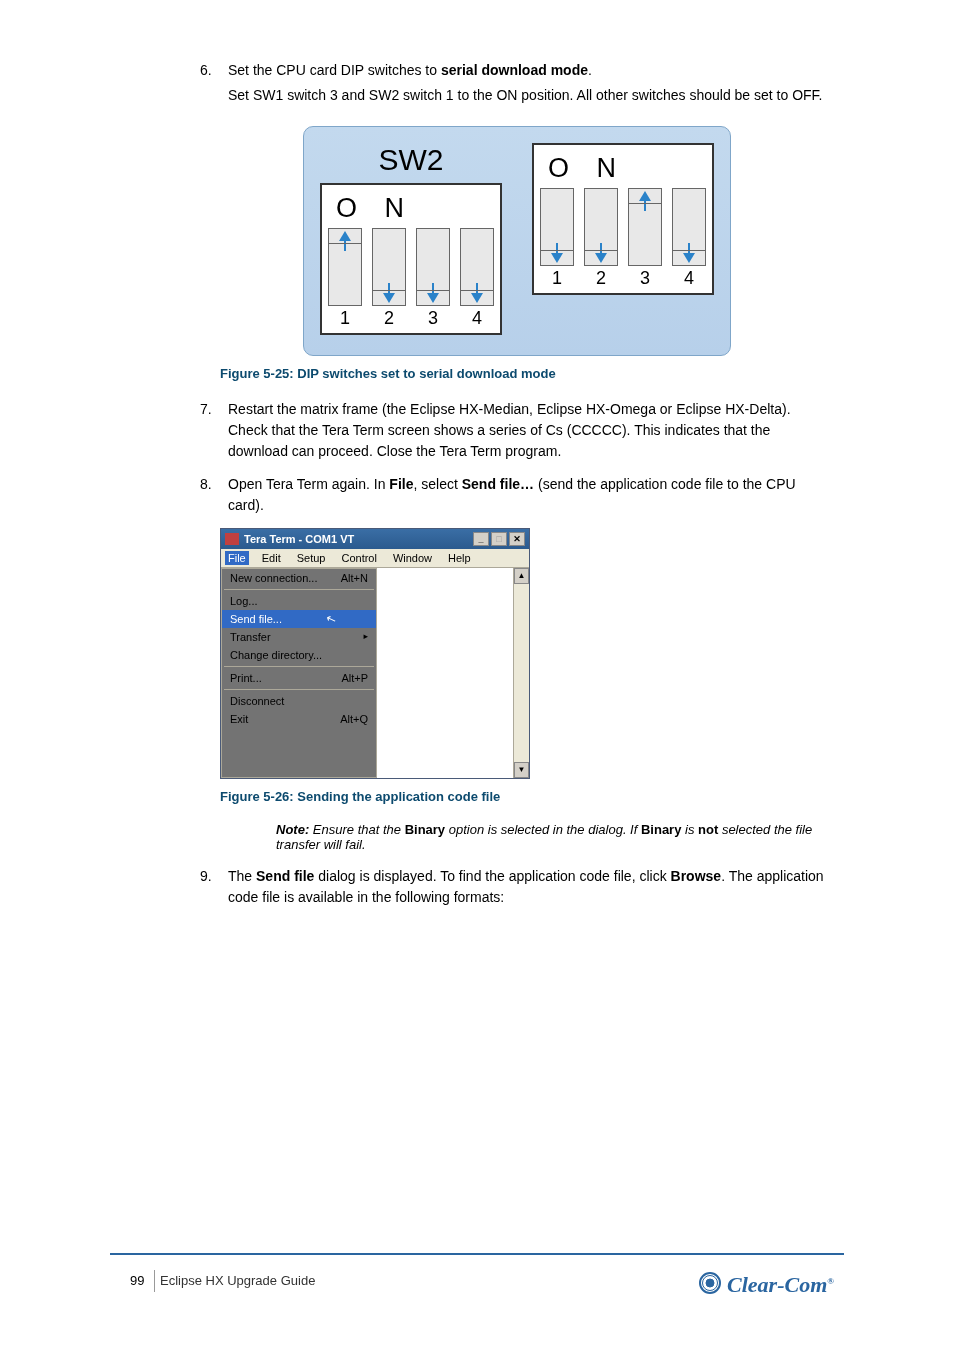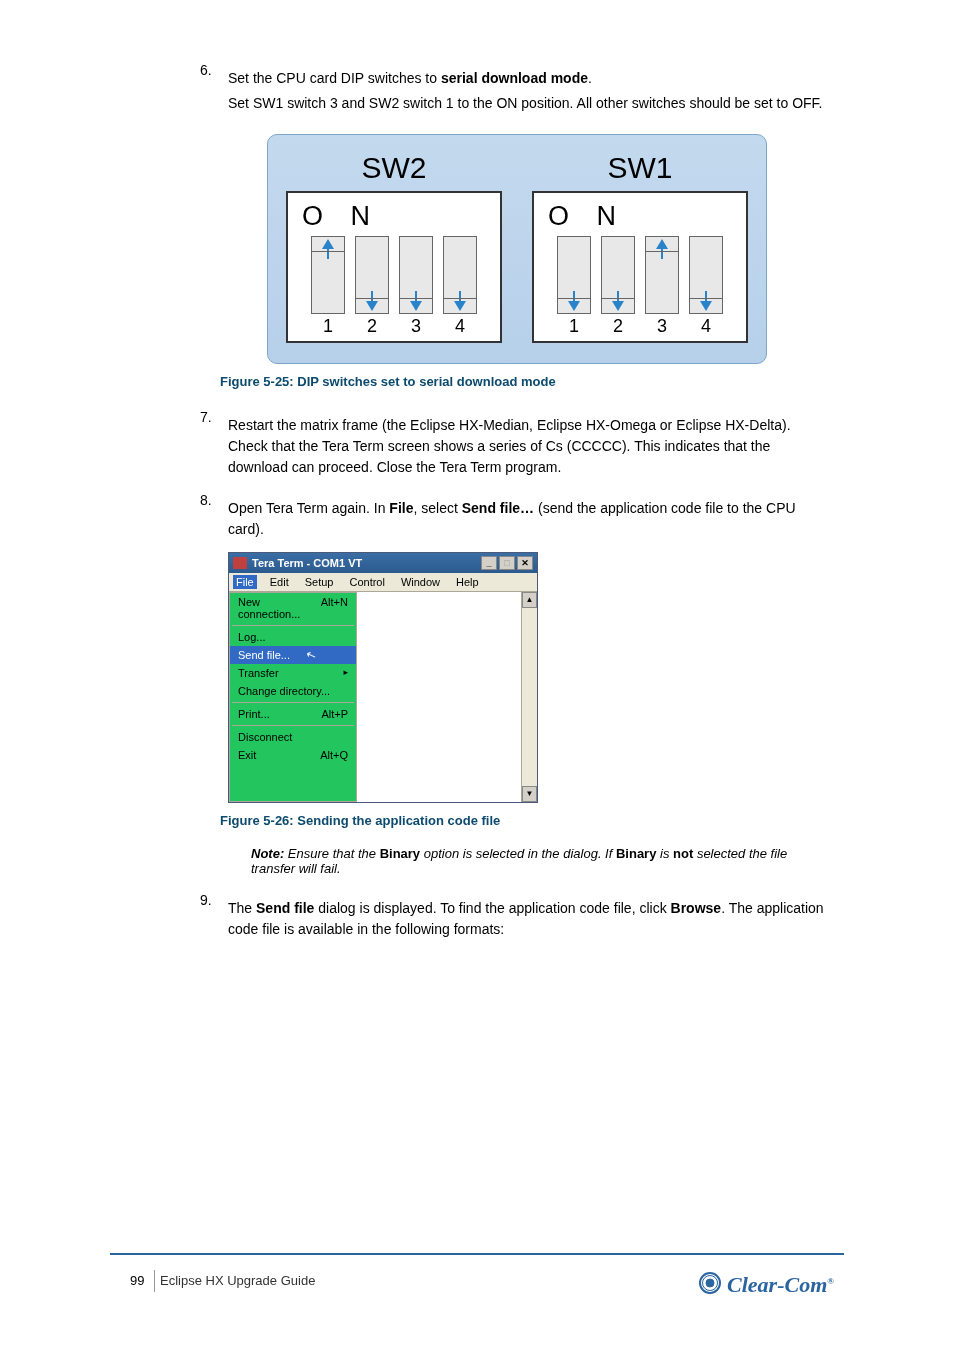--- a/index.html
+++ b/index.html
@@ -17,28 +17,28 @@
   .step {
     display: flex;
     margin-bottom: 12px;
     font-size: 14px;
     line-height: 1.5;
   }
   .step-num {
     width: 28px;
     flex-shrink: 0;
   }
-  .step-body { flex: 1; margin-top: 8px; }
+  .step-body { flex: 1; }
   .bold { font-weight: bold; }
   .step-body p { margin-bottom: 4px; }
 
   
   .dip-figure {
     margin: 16px auto 10px auto;
-    width: 500px;
+    width: 428px;
   }
   .dip-panel {
     background: linear-gradient(#c3d9ee, #b7d0ea);
     border: 1px solid #7fa6c9;
     border-radius: 10px;
     padding: 16px 18px 20px 18px;
     display: flex;
     gap: 30px;
     justify-content: center;
   }
@@ -95,21 +95,21 @@
 
   .fig-caption {
     color: #0c4a6e;
     font-size: 13px;
     margin: 10px 0 18px 0;
     font-weight: bold;
     padding-left: 20px;
   }
 
   
-  .tt-figure { margin: 12px 0 8px 28px; }
+  .tt-figure { margin: 12px 0 8px 20px; }
   .tt-window {
     width: 310px;
     border: 1px solid #4a5a78;
     background: #fff;
     font-family: Tahoma, sans-serif;
     font-size: 11px;
   }
   .tt-title {
     background: linear-gradient(#3a6ea5, #2b5a8e);
     color: #fff;
@@ -145,23 +145,23 @@
     border-bottom: 1px solid #aca899;
   }
   .tt-menu { padding: 1px 3px; }
   .tt-menu.open { background: #316ac5; color: #fff; }
   .tt-body {
     display: flex;
     height: 210px;
     background: #fff;
   }
   .tt-dropdown {
-    background: #22c55e;
+    background: #737373;
     border: 1px solid #aca899;
-    width: 128px;
+    width: 156px;
     font-size: 11px;
   }
   .dd-item {
     padding: 3px 8px;
     display: flex;
     justify-content: space-between;
     position: relative;
   }
   .dd-item.highlight { background: #316ac5; color: #fff; }
   .dd-sep { height: 1px; background: #aca899; margin: 2px 2px; }
@@ -191,21 +191,21 @@
     height: 16px;
     background: #d4d0c8;
     border: 1px solid #888;
     font-size: 8px;
     text-align: center;
     line-height: 14px;
   }
 
   .note {
     font-size: 13px;
-    margin: 14px 0 0 51px;
+    margin: 14px 0 0 76px;
     font-style: italic;
   }
   .note .bold { font-style: normal; }
 
   
   .footer-line {
     position: absolute;
     left: 110px; right: 110px;
     bottom: 95px;
     height: 2px;
@@ -312,21 +312,20 @@
                 <div class="switch">
                   <div class="arrow-down"></div>
                   <div class="hline-bot"></div>
                 </div>
                 <div class="switch-num">4</div>
               </div>
             </div>
         </div>
       </div>
       <div class="dip-block">
-        <div class="dip-title">SW1</div>
         <div class="dip-box">
           <div class="on-label">O N</div>
           <div class="switch-row" id="sw1-switches">
               <div class="switch-col">
                 <div class="switch">
                   <div class="arrow-down"></div>
                   <div class="hline-bot"></div>
                 </div>
                 <div class="switch-num">1</div>
               </div>

